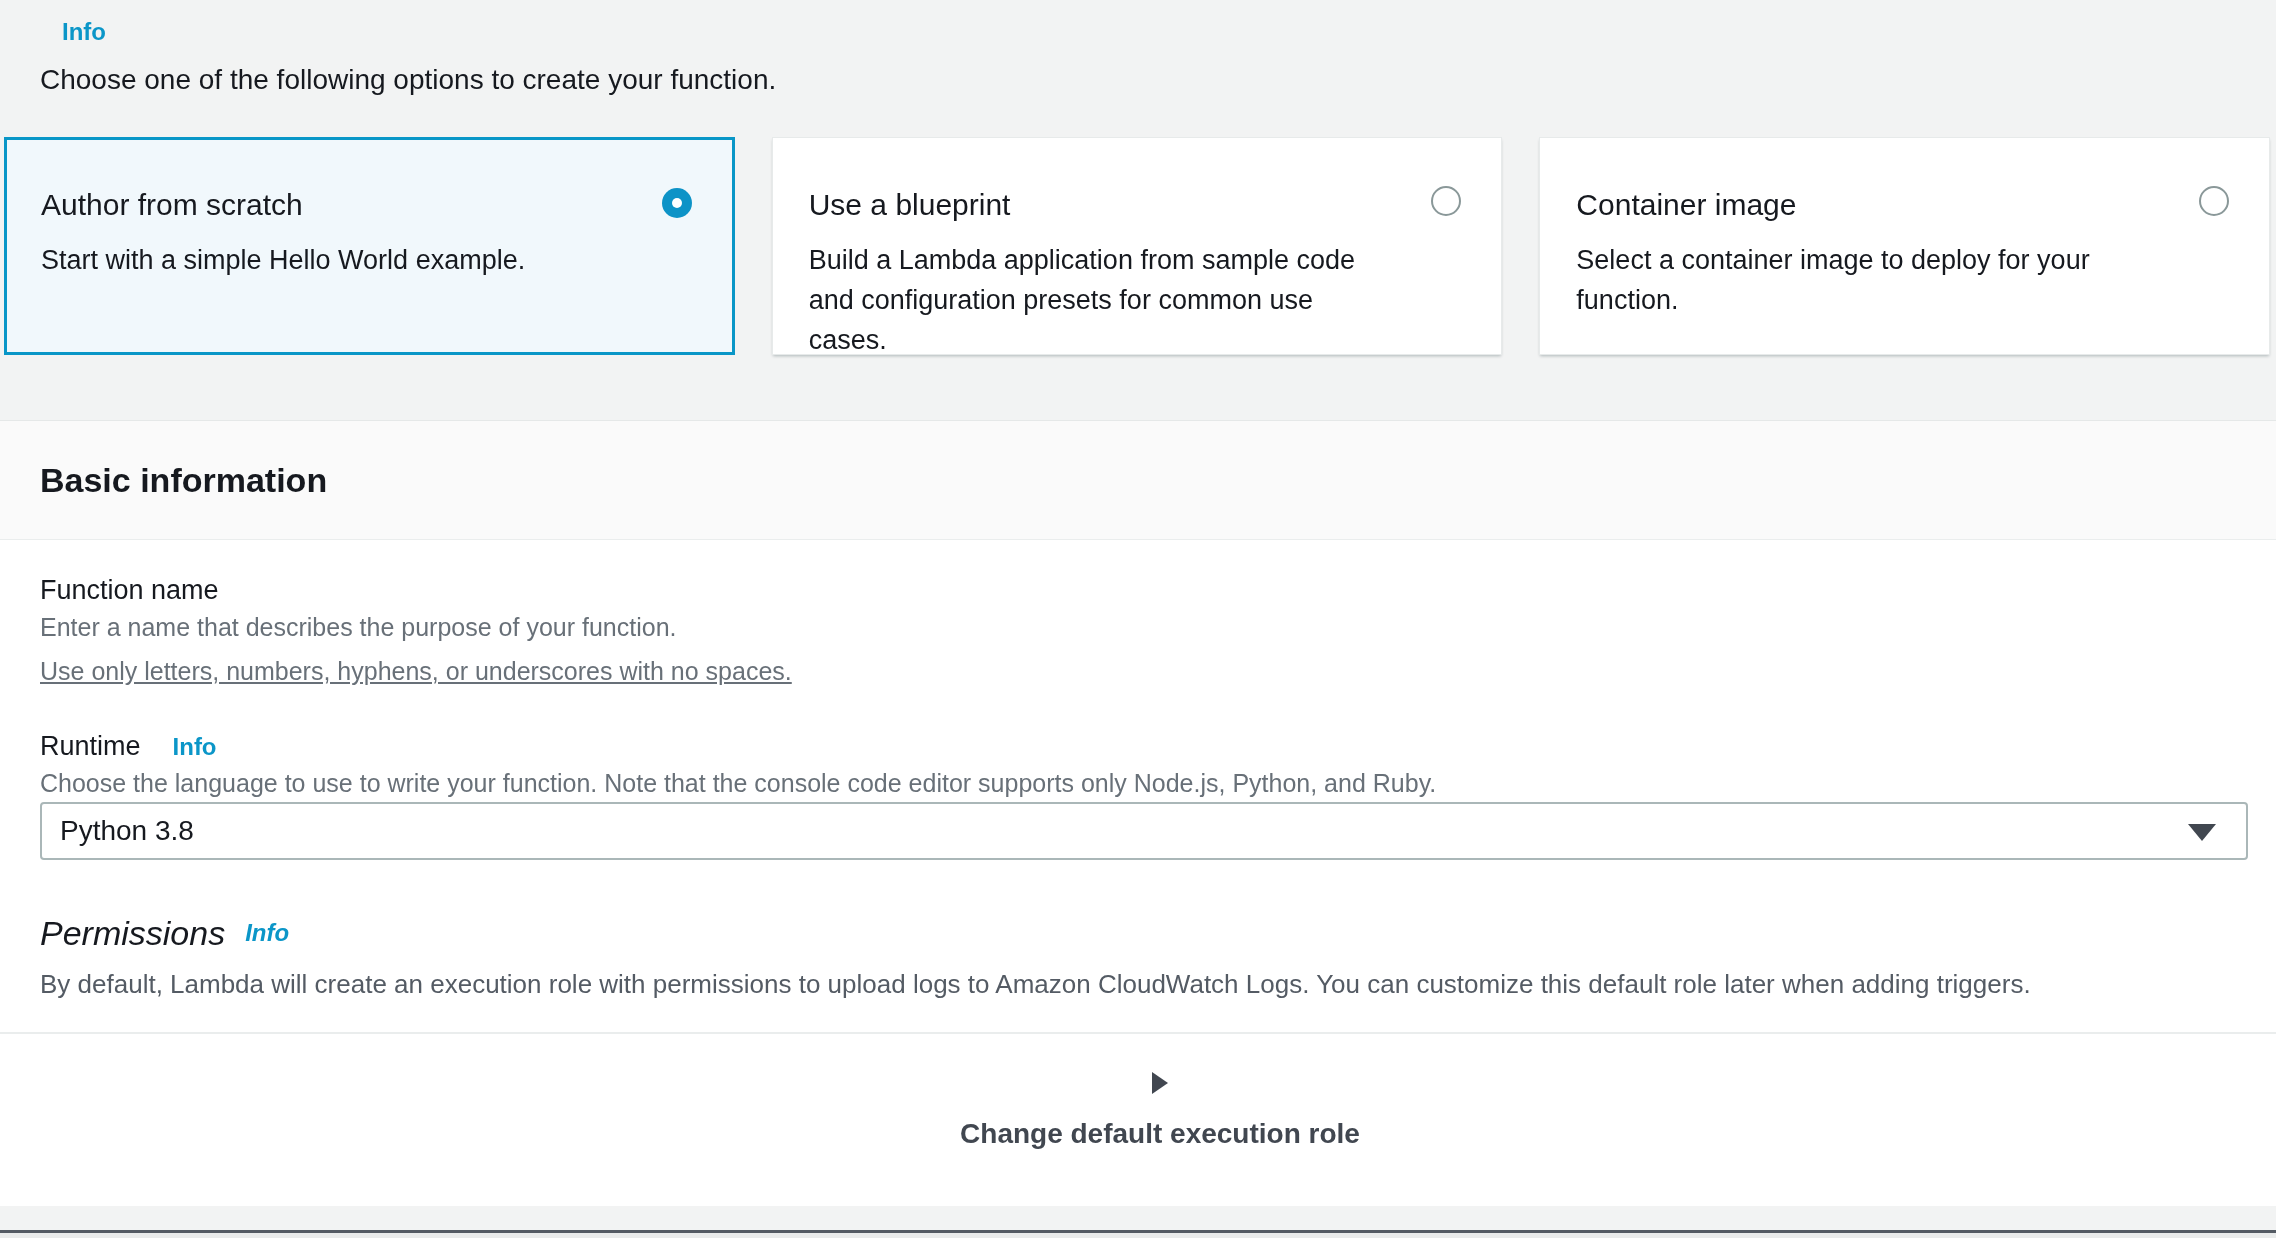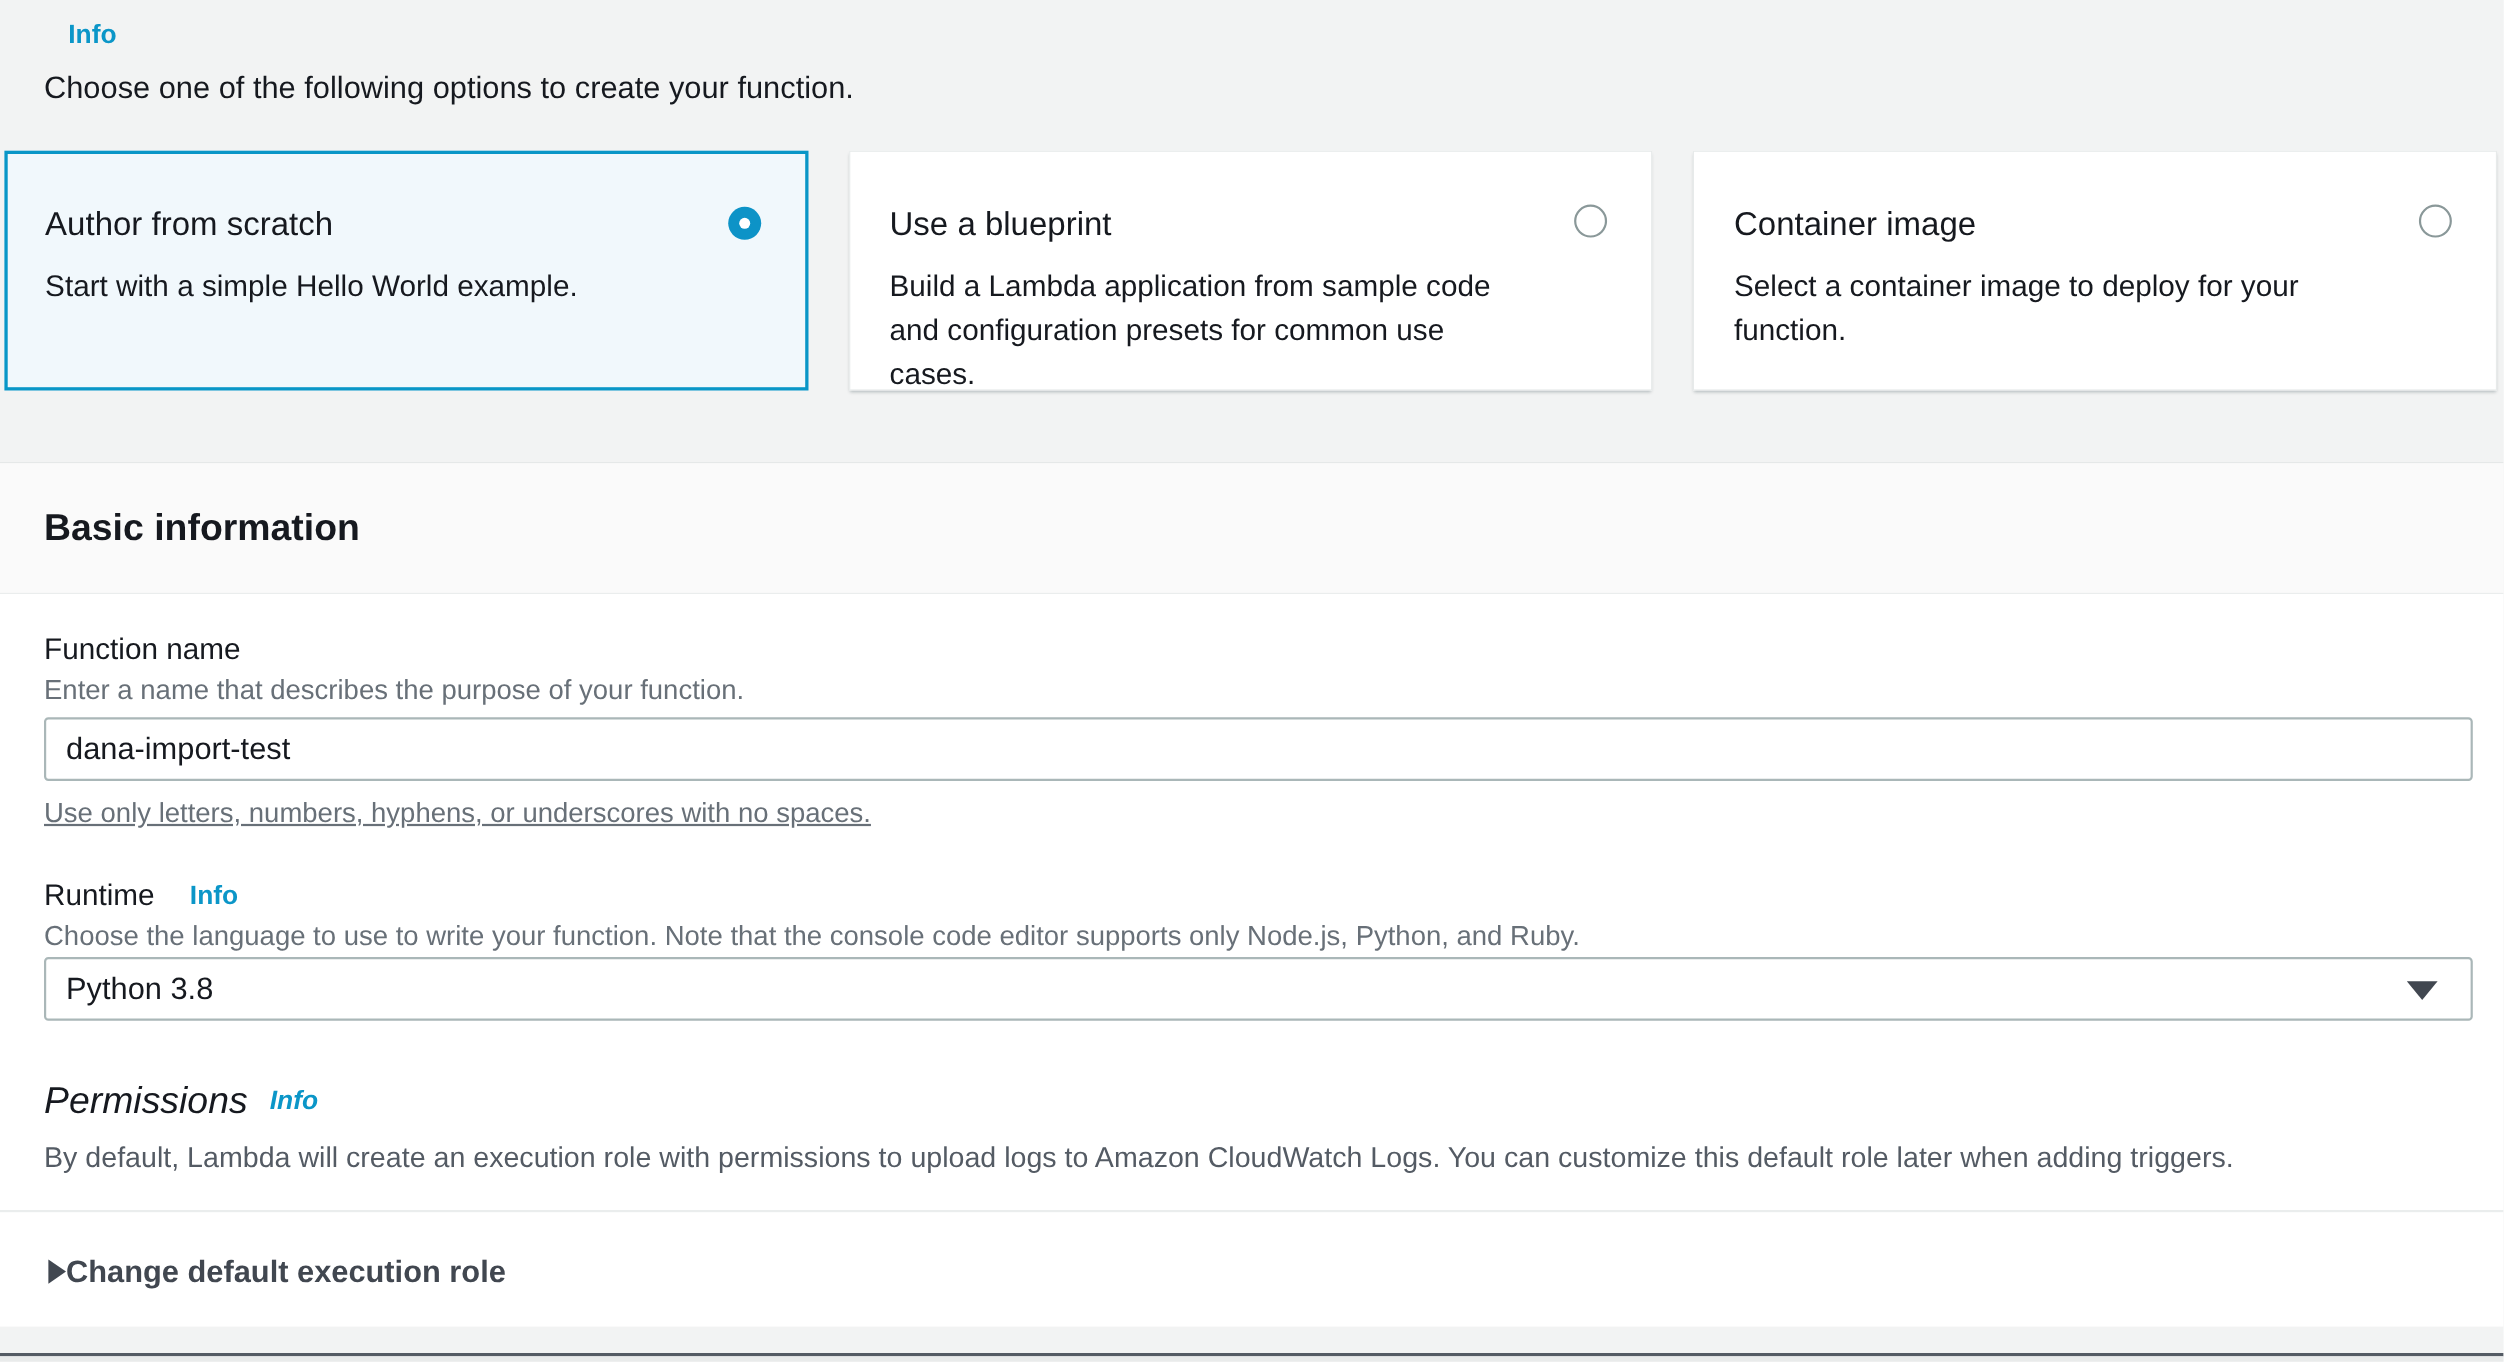--- a/index.html
+++ b/index.html
@@ -67,21 +67,21 @@
   .select-value{font-size:28px;color:#16191f;}
   .caret-down{
     position:absolute;right:30px;top:20px;width:0;height:0;
     border-left:14px solid transparent;border-right:14px solid transparent;
     border-top:17px solid #414750;
   }
   .perm-row{margin-top:52px;display:flex;align-items:center;gap:20px;font-style:italic;}
   .perm-row h2{margin:0;font-size:34px;line-height:42px;font-weight:400;color:#16191f;}
   .perm-desc{margin-top:14px;font-size:26px;line-height:32px;color:#545b64;}
   .divider{margin-top:32px;height:2px;background:#eaeded;}
-  .expander{display:flex;align-items:center;padding:38px 0 0 44px;cursor:pointer;}
+  .expander{display:flex;align-items:center;gap:24px;padding:38px 0 0 44px;cursor:pointer;flex-direction:column;}
   .caret-right{
     width:0;height:0;
     border-top:11px solid transparent;border-bottom:11px solid transparent;
     border-left:16px solid #414750;
   }
   .expander-label{font-size:28px;font-weight:700;color:#414750;}
   .bottom-rule{position:absolute;left:0;top:1230px;width:100%;height:3px;background:#545b64;}
   .bottom-strip{position:absolute;left:0;top:1233px;width:100%;height:5px;background:#e9ebeb;}
 </style>
 </head>
@@ -114,21 +114,20 @@
 </div>
 
 <div class="panel-header">
   <h2>Basic information</h2>
 </div>
 
 <div class="content">
 
   <div class="inset field-label first-label">Function name</div>
   <div class="inset field-desc">Enter a name that describes the purpose of your function.</div>
-  <input class="text-input" type="text" value="dana-import-test" style="">
   <div class="inset constraint">Use only letters, numbers, hyphens, or underscores with no spaces.</div>
 
   <div class="inset label-row runtime-row">
     <span class="field-label">Runtime</span>
     <a class="info-link">Info</a>
   </div>
   <div class="inset field-desc">Choose the language to use to write your function. Note that the console code editor supports only Node.js, Python, and Ruby.</div>
   <div class="select">
     <span class="select-value">Python 3.8</span>
     <span class="caret-down"></span>

